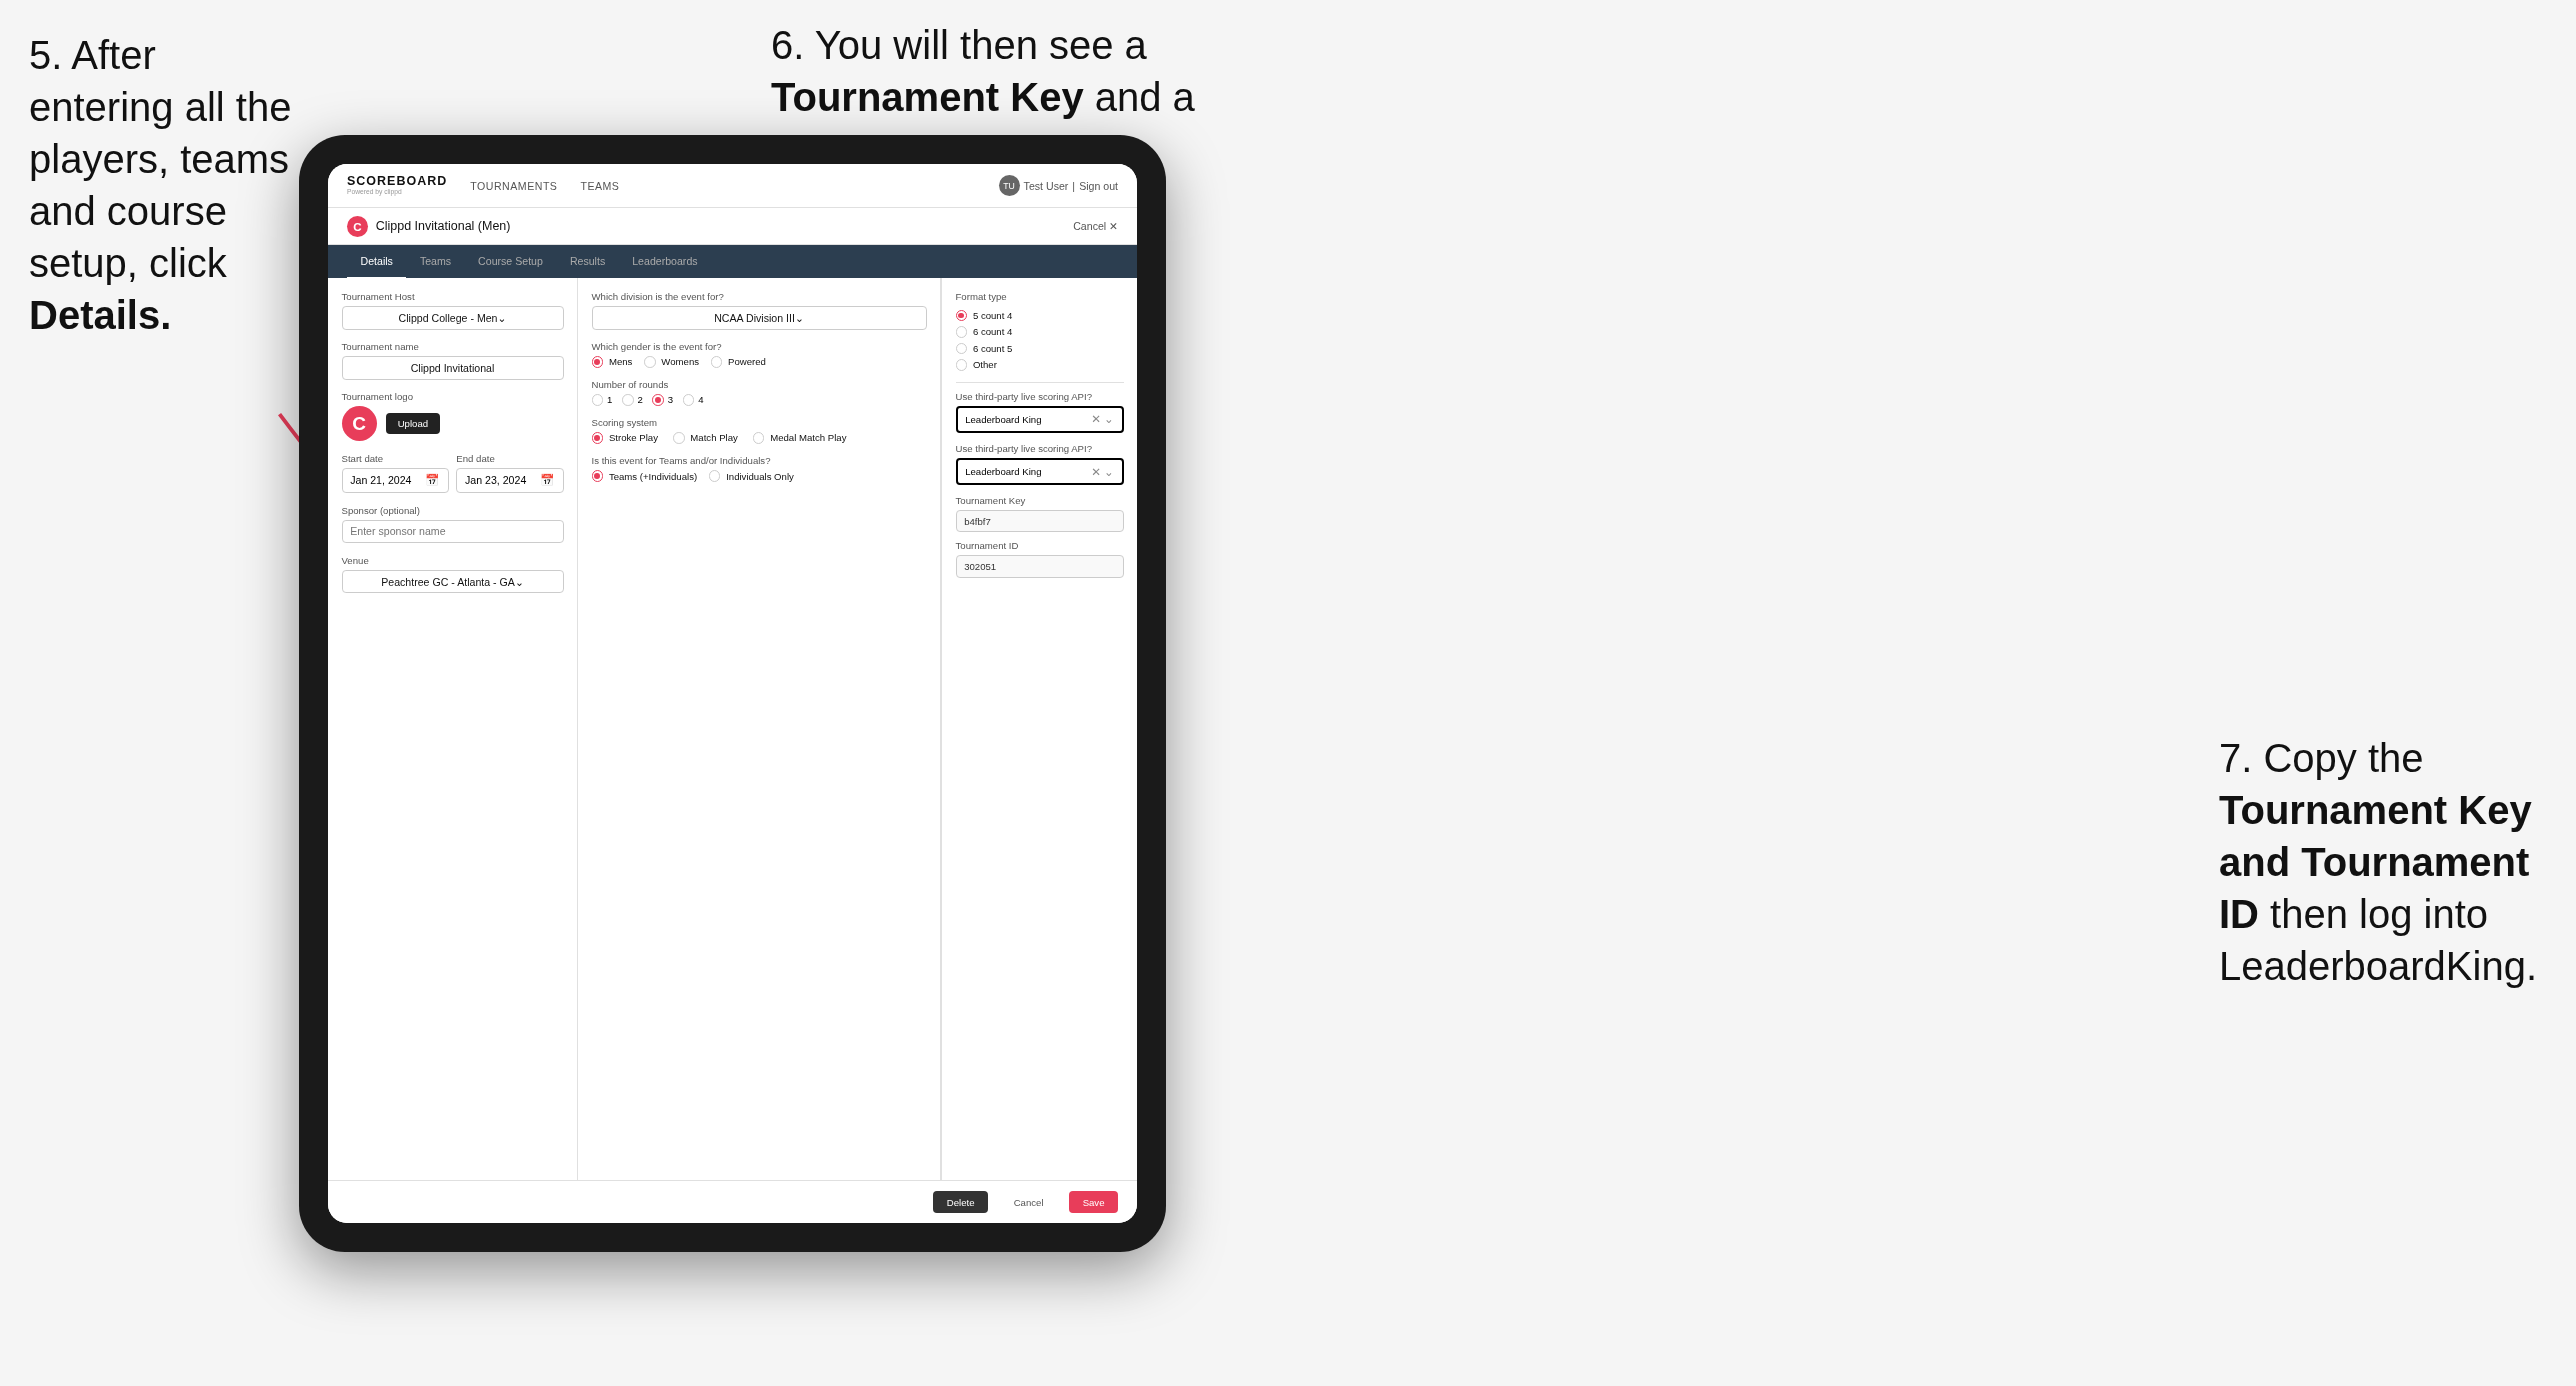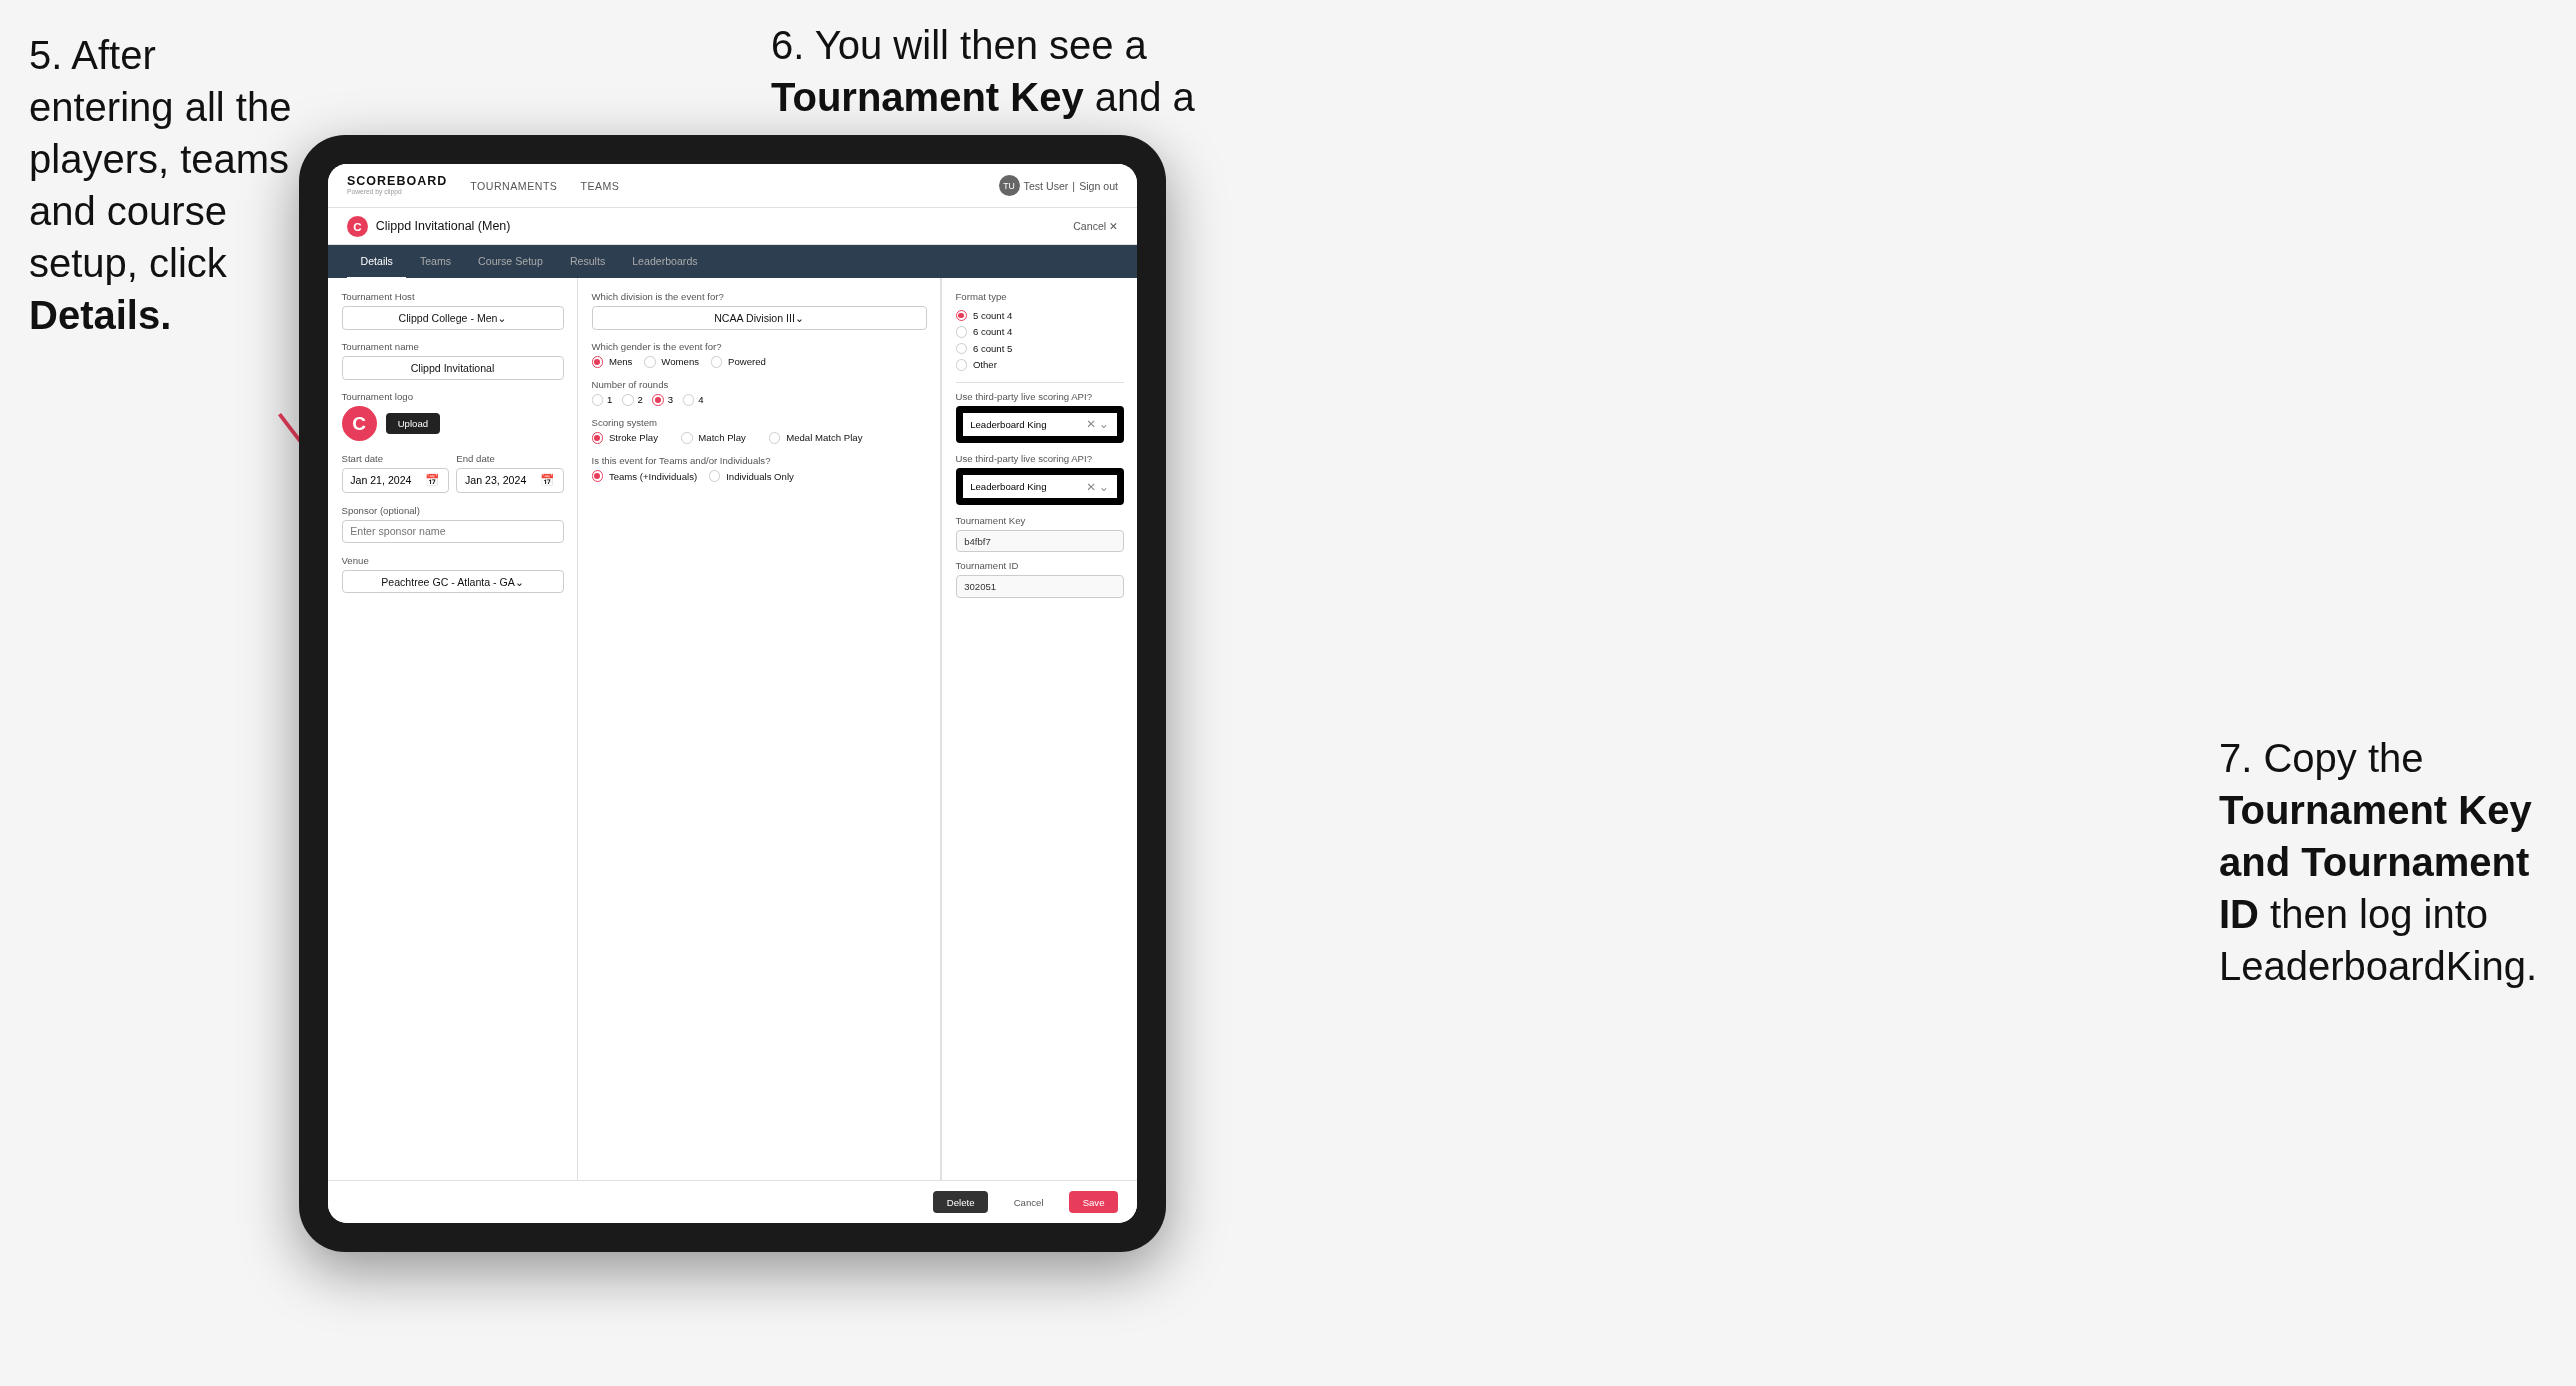--- a/index.html
+++ b/index.html
@@ -332,21 +332,21 @@
 
     .round-item {
       display: flex;
       align-items: center;
       gap: 3.9px;
       font-size: 9.6px;
     }
 
     .scoring-row {
       display: flex;
-      gap: 23px;
+      gap: 15px;
       margin-bottom: 11.6px;
     }
 
     
     .format-panel {
       padding: 13.5px;
       border-left: 1px solid #e0e0e0;
       width: 196px;
       background: #fff;
       overflow-y: auto;
@@ -357,21 +357,21 @@
       color: #555;
       margin-bottom: 7.7px;
     }
 
     .third-party-field {
       margin-bottom: 9.6px;
     }
 
     .third-party-input {
       width: 100%;
-      border: 7px solid #000000;
+      border: 2px solid #000000;
       border-radius: 3.9px;
       padding: 4.8px 7.7px;
       font-size: 9.6px;
       display: flex;
       align-items: center;
       justify-content: space-between;
     }
 
     .key-id-field {
       margin-bottom: 7.7px;

